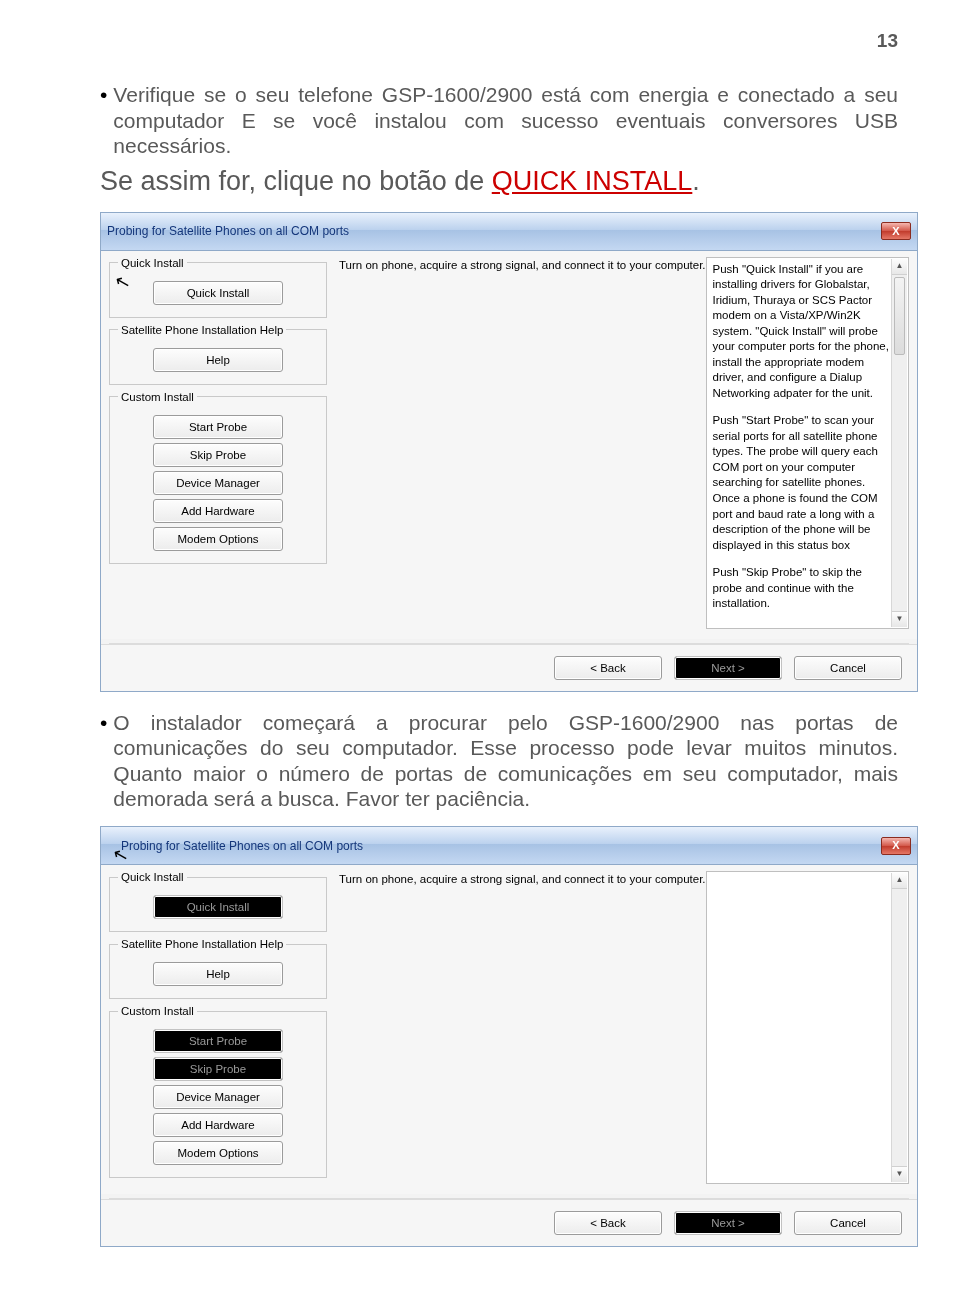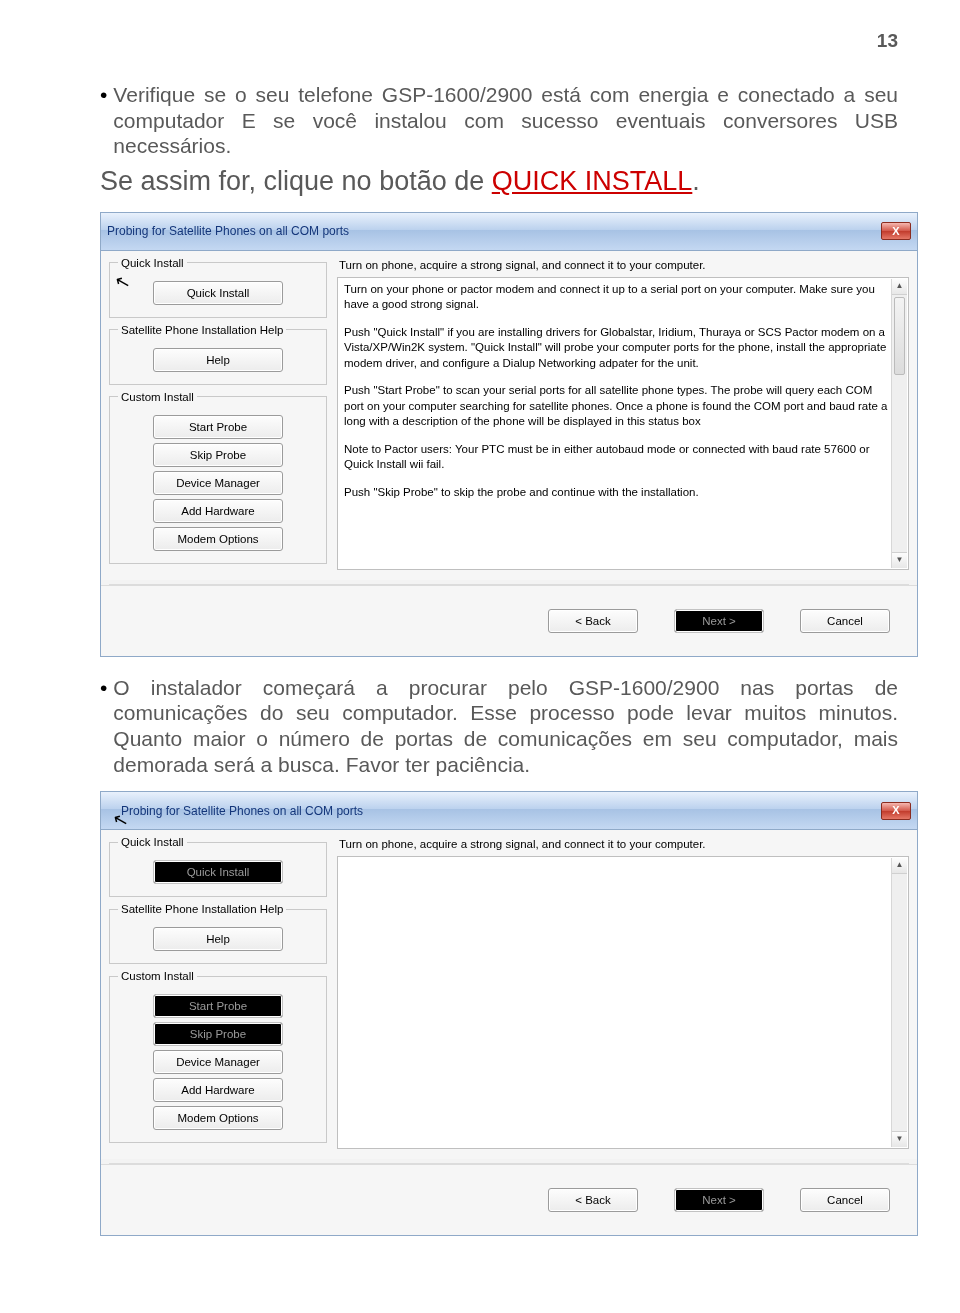--- a/index.html
+++ b/index.html
@@ -81,21 +81,21 @@
     gap: 10px;
     background: #f6f6f6;
   }
   .left-col {
     width: 218px;
     position: relative;
   }
   .right-col {
     flex: 1;
     display: flex;
-    flex-direction: column;
+    flex-direction: row;
     justify-content: space-between;
   }
   fieldset.grp {
     border: 1px solid #c9c9c9;
     margin-bottom: 6px;
     padding: 8px 8px 8px 8px;
     position: relative;
   }
   fieldset.grp legend {
     font-size: 11.5px;
@@ -169,21 +169,21 @@
   }
   .scroll-thumb.mark { top: 18px; height: 78px; }
   .dialog-footer {
     background: #f6f6f6;
     border-top: 1px solid #dcdcdc;
     padding: 10px 14px;
     display: flex;
     justify-content: flex-end;
     gap: 10px;
   }
-  .dialog-footer .winbtn { width: 90px; margin: 13px; }
+  .dialog-footer .winbtn { width: 108px; margin: 1px; }
   .dialog-footer .winbtn.disabled { color: #9a9a9a; }
   .hr-sep {
     height: 1px;
     background: #dcdcdc;
     margin: 4px 8px 0 8px;
   }
   .dlg2 .dialog-body { min-height: 260px; }
 </style>
 </head>
 <body>
@@ -221,24 +221,22 @@
         <span class="winbtn">Start Probe</span>
         <span class="winbtn">Skip Probe</span>
         <span class="winbtn">Device Manager</span>
         <span class="winbtn">Add Hardware</span>
         <span class="winbtn">Modem Options</span>
       </fieldset>
     </div>
     <div class="right-col">
       <div class="instruction-line">Turn on phone,  acquire a strong signal, and connect it to your computer.</div>
       <div class="info-area">
-        <p>Turn on your phone or pactor modem and connect it up to a serial port on your computer. Make sure you have a good strong signal.</p>
         <p>Push "Quick Install" if you are installing drivers for Globalstar, Iridium, Thuraya or SCS Pactor modem on a Vista/XP/Win2K system. "Quick Install" will probe your computer ports for the phone, install the appropriate modem driver, and configure a Dialup Networking adpater for the unit.</p>
         <p>Push "Start Probe" to scan your serial ports for all satellite phone types. The probe will query each COM port on your computer searching for satellite phones. Once a phone is found the COM port and baud rate a long with a description of the phone will be displayed in this status box</p>
-        <p>Note to Pactor users: Your PTC must be in either autobaud mode or connected with baud rate 57600 or Quick Install wii fail.</p>
         <p>Push "Skip Probe" to skip the probe and continue with the installation.</p>
         <div class="scrollbar">
           <div class="scroll-arrow">▲</div>
           <div class="scroll-thumb mark"></div>
           <div class="scroll-arrow bot">▼</div>
         </div>
       </div>
     </div>
   </div>
   <div class="hr-sep"></div>

